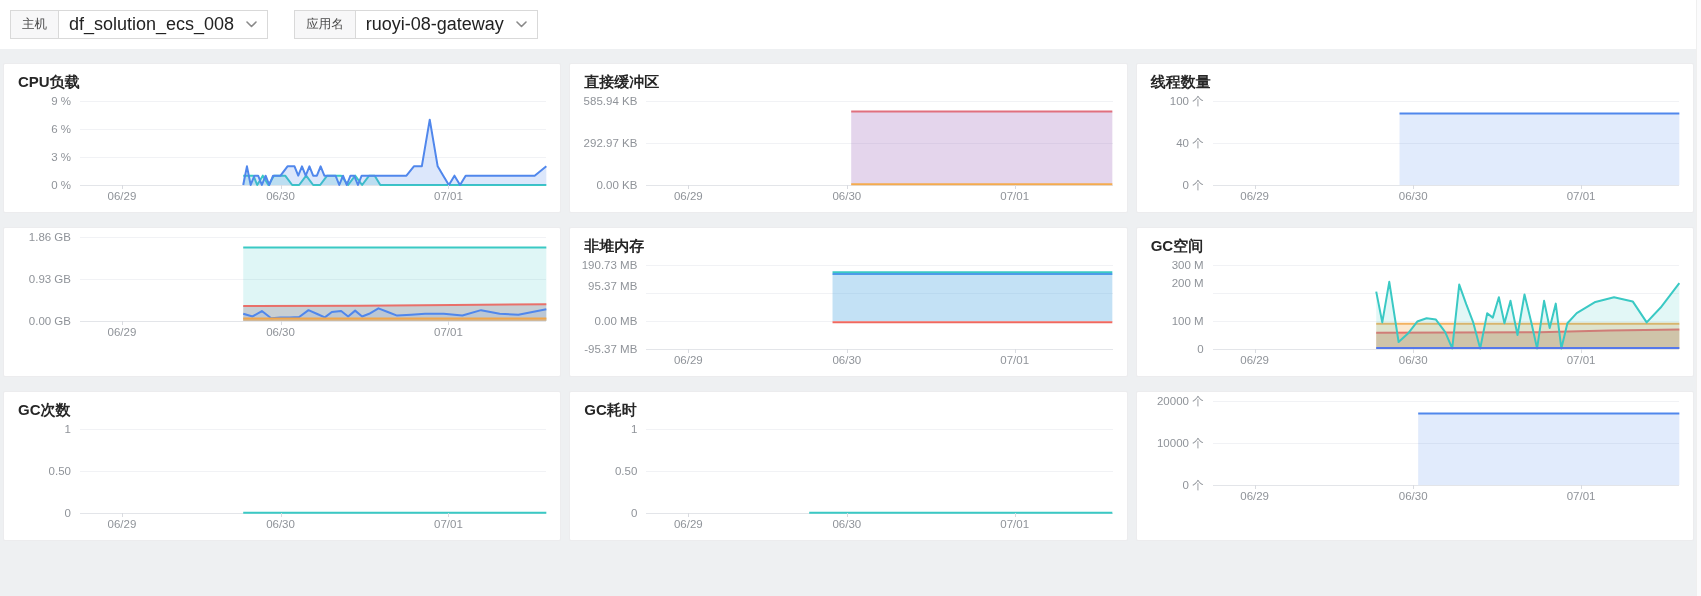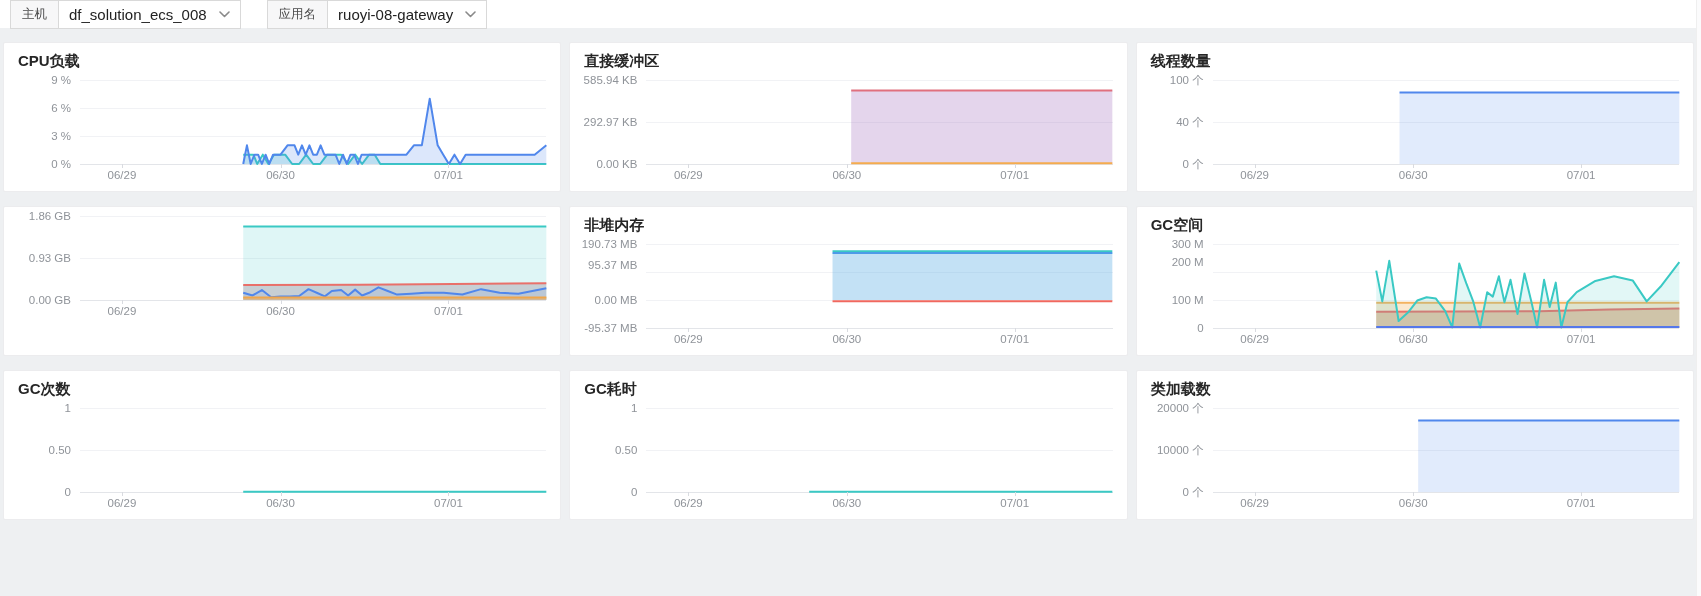--- a/index.html
+++ b/index.html
@@ -5,34 +5,34 @@
   * { box-sizing: border-box; }
   html,body { margin:0; padding:0; }
   body {
     width:1701px; height:596px; overflow:hidden;
     background:#eef0f2;
     font-family:"Liberation Sans","DejaVu Sans",sans-serif;
     position:relative;
   }
   
   .topbar {
-    height:28px; background:#ffffff;
+    height:49px; background:#ffffff;
     display:flex; align-items:center; gap:26px;
     padding:0 10px;
   }
   .field { display:flex; align-items:stretch; height:29px; }
   .field-label {
     display:flex; align-items:center; padding:0 11px;
     background:#f7f7f8; border:1px solid #d9d9d9;
     font-size:12.5px; color:#4a4a4a; white-space:nowrap;
   }
   .field-select {
     display:flex; align-items:center; gap:12px; padding:0 10px;
     background:#ffffff; border:1px solid #d9d9d9; border-left:none;
-    font-size:15px; color:#222; cursor:pointer; white-space:nowrap;
+    font-size:18px; color:#222; cursor:pointer; white-space:nowrap;
   }
   .chev { width:11px; height:7px; display:block; }
   
   .grid {
     display:grid; grid-template-columns:repeat(3,1fr);
     gap:14px 8px; padding:14px 7px 0 3px;
   }
   .card {
     background:#ffffff; border:1px solid #ececee; border-radius:2px;
     height:150px; padding:9px 14px 4px 12px; overflow:hidden;
@@ -331,21 +331,20 @@
           </div>
           <div class="x-row">
             <div class="xtick" style="left: 9%;">06/29</div>
             <div class="xtick" style="left: 43%;">06/30</div>
             <div class="xtick" style="left: 79%;">07/01</div>
           </div>
         </div>
       </div>
     </section>
     <section class="card">
-      <div class="card-title">类加载数</div>
       <div class="chart-body">
         <div class="y-gutter">
           <div class="ytick" style="top: 77px;">0 个</div>
           <div class="ytick" style="top: 35px;">10000 个</div>
           <div class="ytick" style="top: -7px;">20000 个</div>
         </div>
         <div class="plot-col">
           <div class="plot">
             <div class="gridline gridline-base" style="top: 84px;"></div>
             <div class="gridline" style="top: 42px;"></div>

